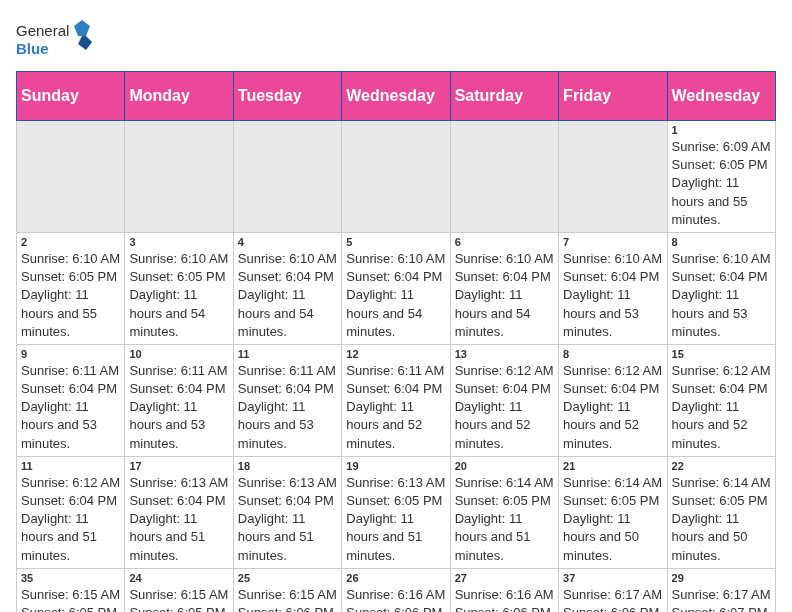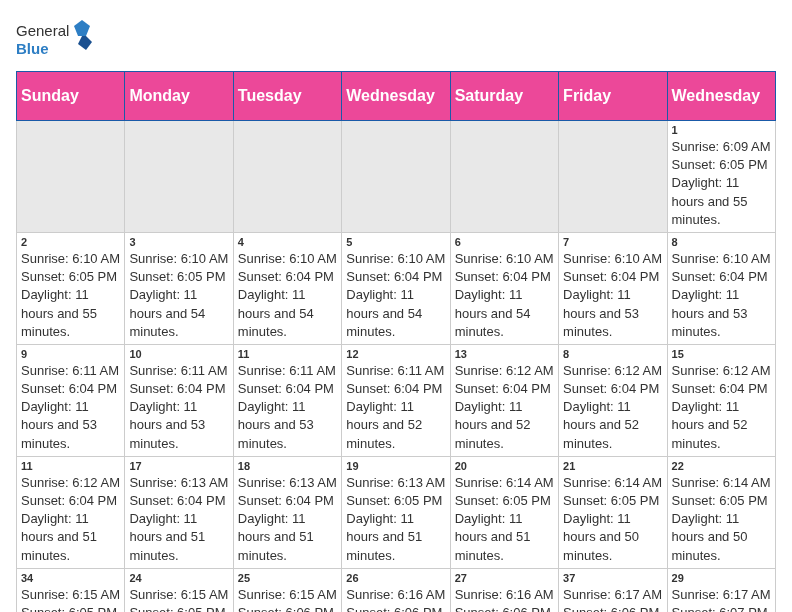--- a/index.html
+++ b/index.html
@@ -209,21 +209,21 @@
             <span class="day-number">21</span>
             <div class="day-info">Sunrise: 6:14 AM<br>Sunset: 6:05 PM<br>Daylight: 11 hours and 50 minutes.</div>
           </td>
           <td>
             <span class="day-number">22</span>
             <div class="day-info">Sunrise: 6:14 AM<br>Sunset: 6:05 PM<br>Daylight: 11 hours and 50 minutes.</div>
           </td>
         </tr>
         <tr>
           <td>
-            <span class="day-number">34</span>
+            <span class="day-number">35</span>
             <div class="day-info">Sunrise: 6:15 AM<br>Sunset: 6:05 PM<br>Daylight: 11 hours and 50 minutes.</div>
           </td>
           <td>
             <span class="day-number">24</span>
             <div class="day-info">Sunrise: 6:15 AM<br>Sunset: 6:05 PM<br>Daylight: 11 hours and 50 minutes.</div>
           </td>
           <td>
             <span class="day-number">25</span>
             <div class="day-info">Sunrise: 6:15 AM<br>Sunset: 6:06 PM<br>Daylight: 11 hours and 50 minutes.</div>
           </td>

